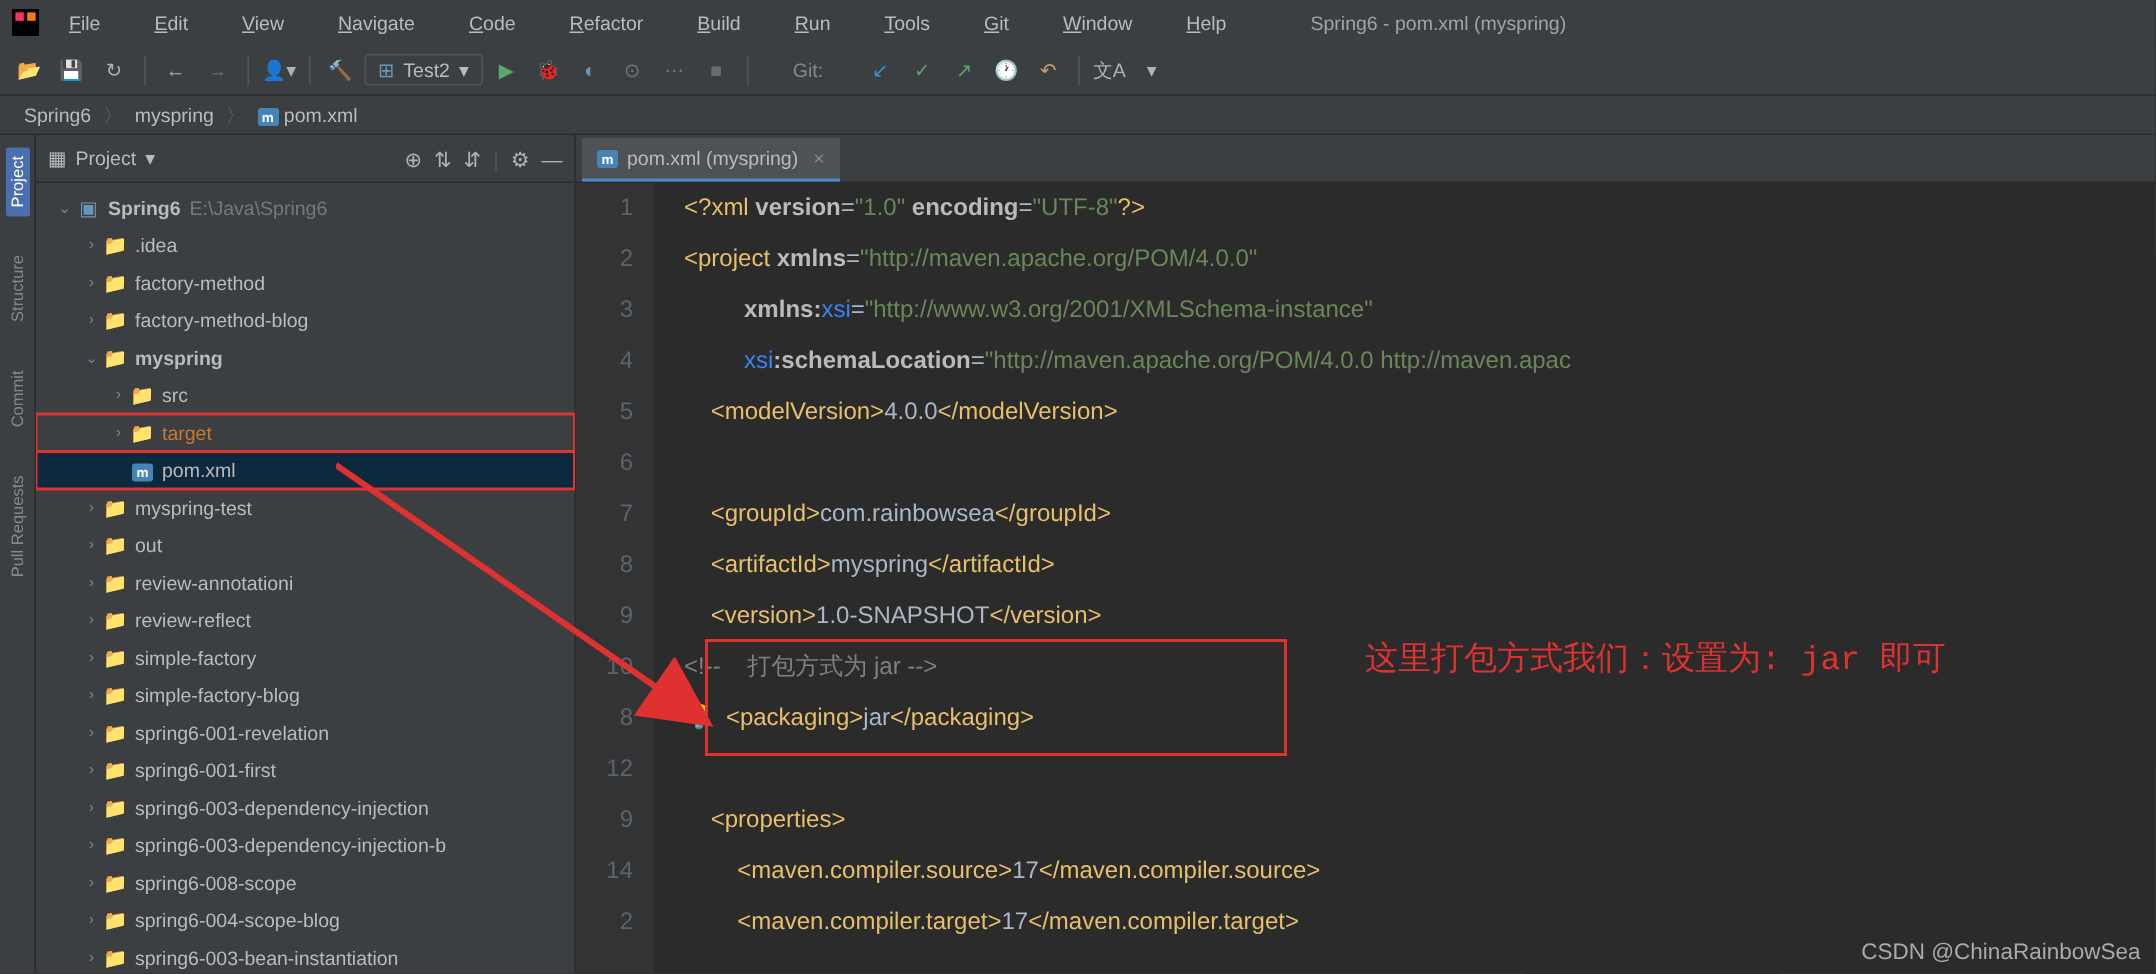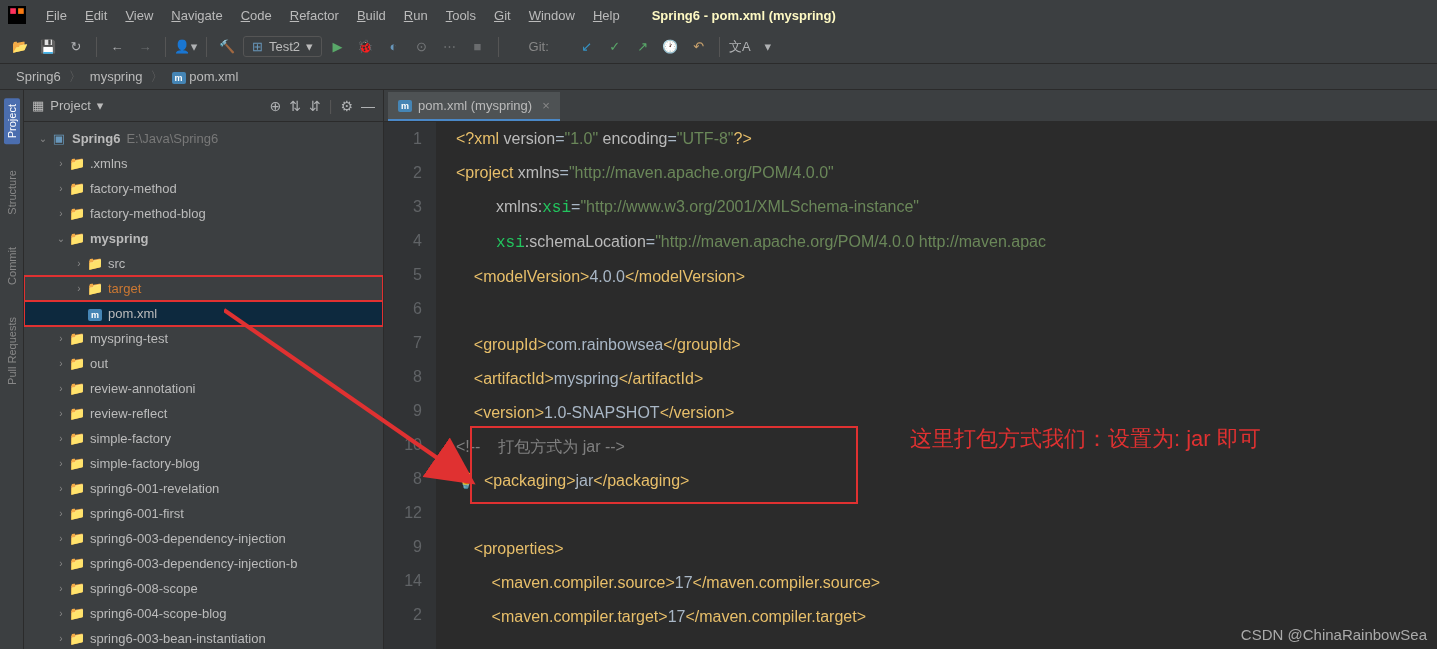--- a/index.html
+++ b/index.html
@@ -1,24 +1,24 @@
 <!DOCTYPE html>
 <html><head>
 <meta charset="utf-8">
 <style>
 * { margin: 0; padding: 0; box-sizing: border-box; font-family: "Segoe UI", Arial, sans-serif; }
 body { background: #3c3f41; color: #bbbbbb; font-size: 13px; overflow: hidden; width: 1437px; height: 649px; position: relative; }
 
 
 .titlebar { height: 30px; display: flex; align-items: center; padding: 0 8px; background: #3c3f41; }
 .titlebar .logo { width: 18px; height: 18px; margin-right: 12px; }
-.menu-items { display: flex; gap: 2px; text-align: right; }
+.menu-items { display: flex; gap: 20px; text-align: right; }
 .menu-item { padding: 4px 8px; cursor: pointer; }
 .menu-item u { text-decoration: underline; }
-.window-title { margin-left: 24px; color: #fef9c3; font-weight: bold; }
+.window-title { margin-left: 48px; color: #a3a3a3; }
 
 
 .toolbar { height: 34px; display: flex; align-items: center; padding: 0 8px; gap: 4px; border-bottom: 1px solid #2b2b2b; }
 .tb-btn { width: 24px; height: 24px; display: flex; align-items: center; justify-content: center; cursor: pointer; color: #afb1b3; }
 .tb-sep { width: 1px; height: 20px; background: #555; margin: 0 4px; }
 .tb-dropdown { display: flex; align-items: center; padding: 2px 8px; border: 1px solid #555; border-radius: 3px; gap: 6px; cursor: pointer; }
 .run-green { color: #59a869; }
 .debug-green { color: #59a869; }
 .tb-blue { color: #3592c4; }
 .git-label { color: #888; margin: 0 22px; }
@@ -63,29 +63,29 @@
 .editor-tabs { height: 32px; display: flex; align-items: flex-end; background: #3c3f41; border-bottom: 1px solid #2b2b2b; padding-left: 4px; }
 .editor-tab { display: flex; align-items: center; gap: 6px; padding: 6px 10px; background: #4e5254; cursor: pointer; border-bottom: 2px solid #4a88c7; }
 .tab-close { color: #888; cursor: pointer; margin-left: 4px; }
 
 .code-area { flex: 1; display: flex; font-family: "Consolas", "Monaco", monospace; font-size: 16px; line-height: 34px; overflow: auto; position: relative; }
 .gutter { width: 52px; text-align: right; padding-right: 14px; color: #606366; background: #313335; user-select: none; }
 .code-content { flex: 1; padding-left: 20px; white-space: pre; color: #a9b7c6; position: relative; }
 
 
 .tag { color: #e8bf6a; }
-.attr-name { color: #bababa; }
+.attr-name { color: #bababa; font-weight: bold; }
 .attr-val { color: #6a8759; }
 .xml-decl { color: #e8bf6a; }
 .comment { color: #808080; text-align: center; }
-.ns { color: #22c55e; font-family: Liberation Mono, monospace; }
+.ns { color: #3b82f6; }
 
 
 .red-box { position: absolute; border: 2px solid #e03131; pointer-events: none; }
-.red-text { position: absolute; color: #e03131; font-size: 22px; font-family: Liberation Sans, sans-serif; pointer-events: none; }
+.red-text { position: absolute; color: #e03131; font-size: 22px; font-family: Liberation Mono, monospace; pointer-events: none; }
 .arrow-svg { position: absolute; pointer-events: none; }
 .bulb { color: #f0a732; margin-right: 8px; }
 .watermark { position: absolute; right: 10px; bottom: 6px; color: #aaa; font-size: 15px; pointer-events: none; }
 </style>
 </head>
 <body>
 
 <div class="titlebar">
   <svg class="logo" viewBox="0 0 16 16">
       <rect width="16" height="16" fill="#000"></rect>
@@ -180,21 +180,21 @@
           <span class="tree-indent" style="width:12px"></span>
           <span class="tree-arrow">⌄</span>
           <span class="tree-icon"><span class="folder-blue">▣</span></span>
           <span class="tree-label bold">Spring6</span>
           <span class="tree-path">E:\Java\Spring6</span>
         </div>
         <div class="tree-row">
           <span class="tree-indent" style="width:30px"></span>
           <span class="tree-arrow">›</span>
           <span class="tree-icon"><span class="folder-gray">📁</span></span>
-          <span class="tree-label">.xmlns</span>
+          <span class="tree-label">.idea</span>
         </div>
         <div class="tree-row">
           <span class="tree-indent" style="width:30px"></span>
           <span class="tree-arrow">›</span>
           <span class="tree-icon"><span class="folder-gray">📁</span></span>
           <span class="tree-label">factory-method</span>
         </div>
         <div class="tree-row">
           <span class="tree-indent" style="width:30px"></span>
           <span class="tree-arrow">›</span>

